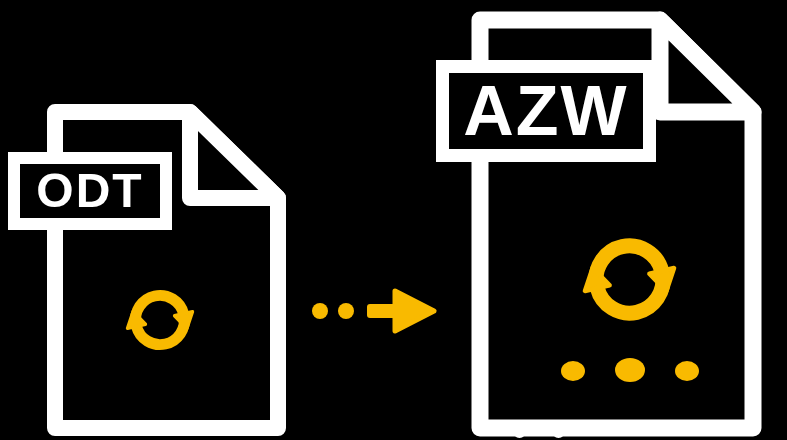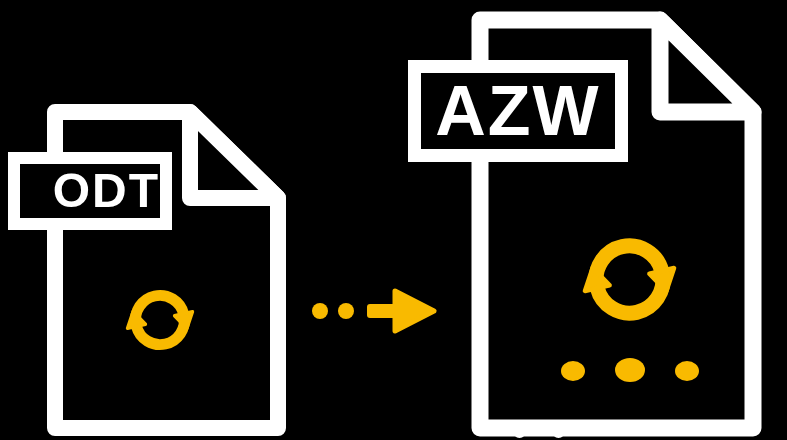--- a/index.html
+++ b/index.html
@@ -55,24 +55,23 @@
     font-weight: 700;
     letter-spacing: 2px;
     line-height: 1;
     user-select: none;
   }
   .badge-source {
     left: 8px; top: 152px;
     width: 164px; height: 78px;
     border-width: 12px;
     font-size: 48px;
-    justify-content: flex-end;
   }
   .badge-target {
-    left: 408px; top: 60px;
+    left: 436px; top: 60px;
     width: 220px; height: 102px;
     border-width: 13px;
     font-size: 70px;
   }
   .page-dot {
     position: absolute;
     background: var(--outline);
     border-radius: 50%;
   }
 </style>

